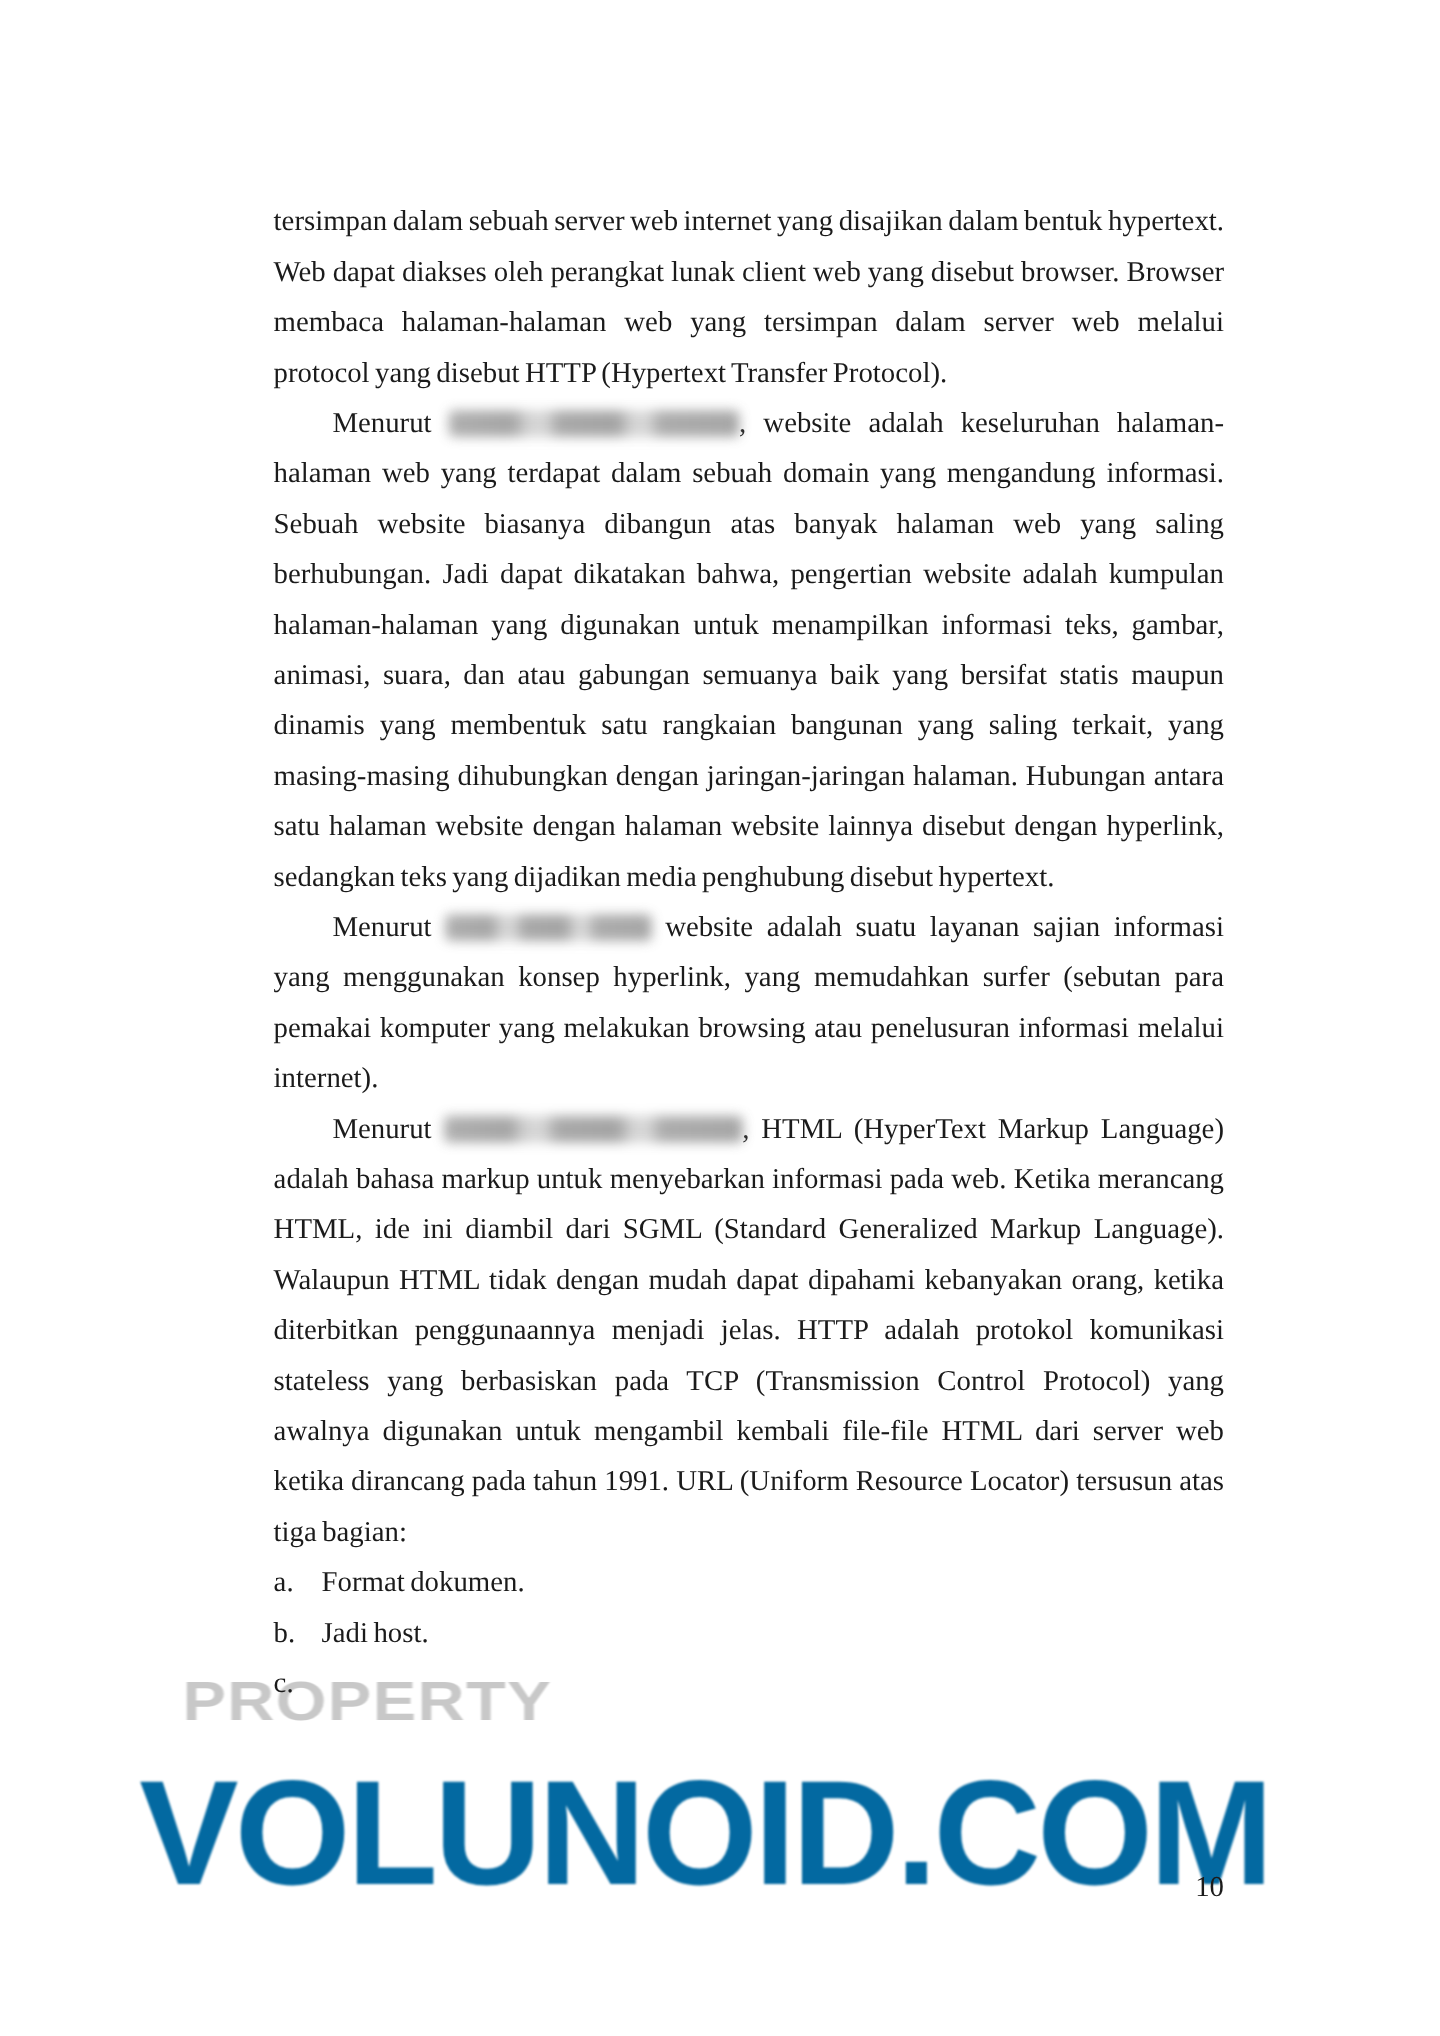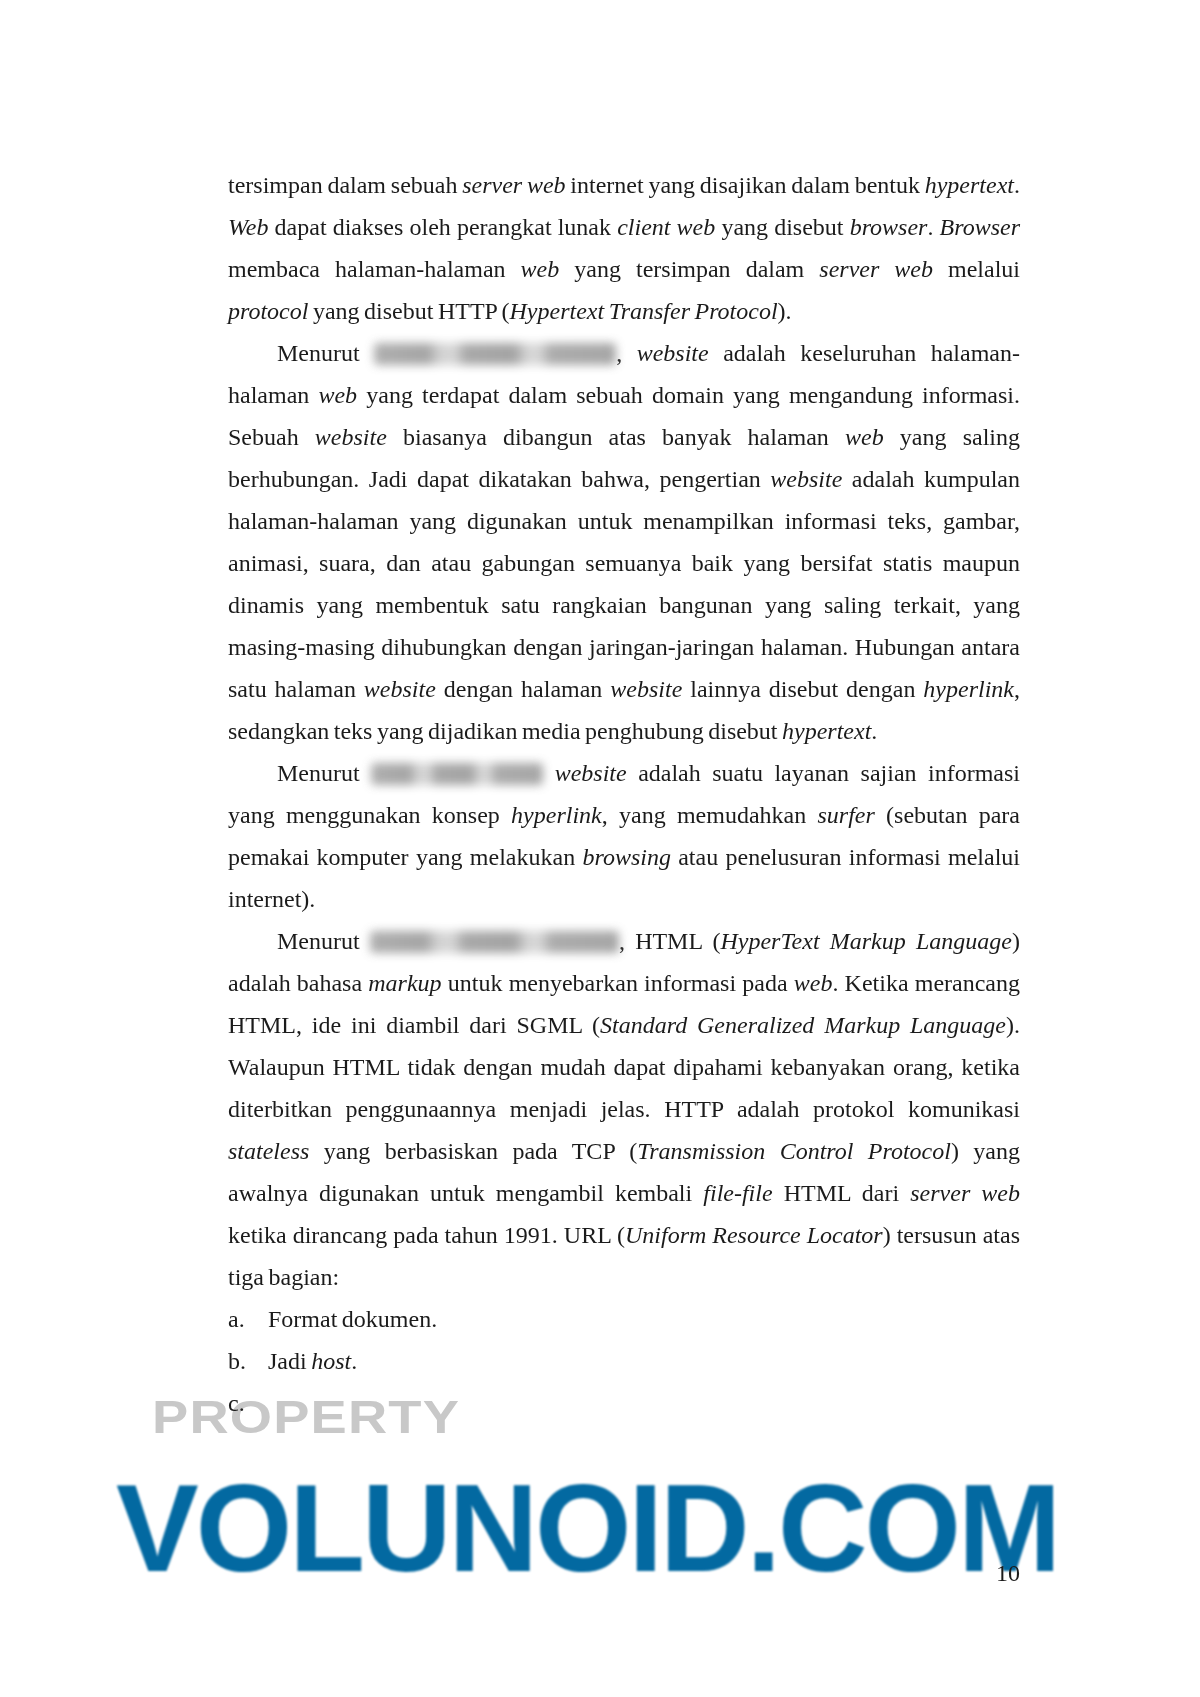--- a/index.html
+++ b/index.html
@@ -10,21 +10,21 @@
     font-family:"Liberation Serif","DejaVu Serif",serif;color:#1b1b1b;
   }
   .doc{
     position:absolute;left:228px;top:164px;width:792px;z-index:1;
     font-size:24px;line-height:42px;word-spacing:-1.5px;
   }
   .para{text-align:justify;text-justify:inter-word;hyphens:none;}
   .para.indent{text-indent:49px;}
   .heading{margin-top:42px;font-weight:bold;}
   .h-num{display:inline-block;width:63px;font-weight:bold;}
-  .it{font-style:italic;}
+  .it{}
   .bd{font-weight:bold;}
   .list-item{display:flex;}
   .list-item .marker{flex:0 0 40px;width:40px;}
   .redacted{
     display:inline-block;height:22px;vertical-align:-4px;border-radius:4px;
     background:linear-gradient(90deg,
       #9b9b9b 0%,#8f8f8f 22%,#c6c6c6 27%,#cecece 33%,
       #939393 38%,#8d8d8d 58%,#c9c9c9 63%,#cfcfcf 68%,
       #979797 73%,#909090 100%);
     filter:blur(5px);opacity:.8;

